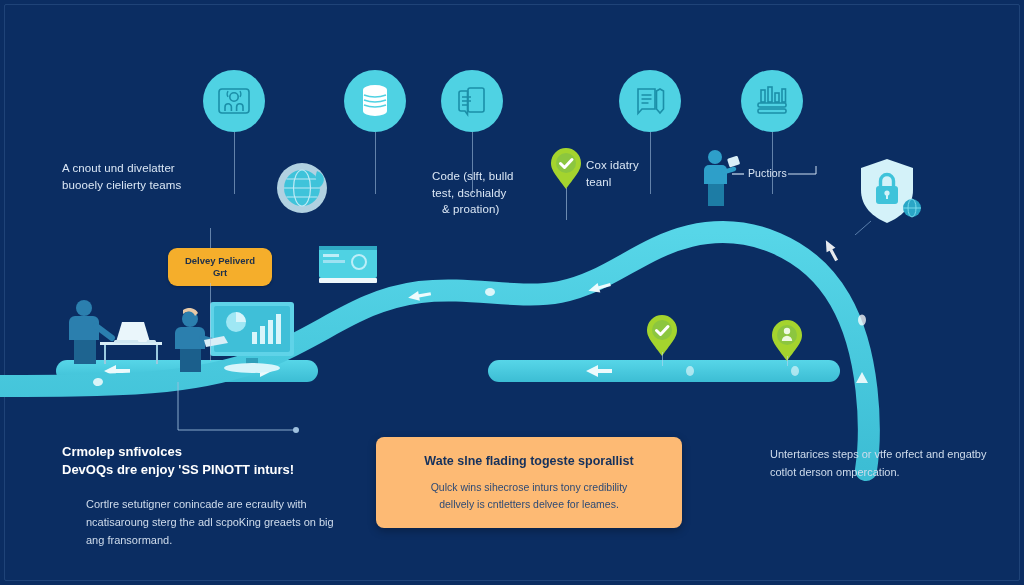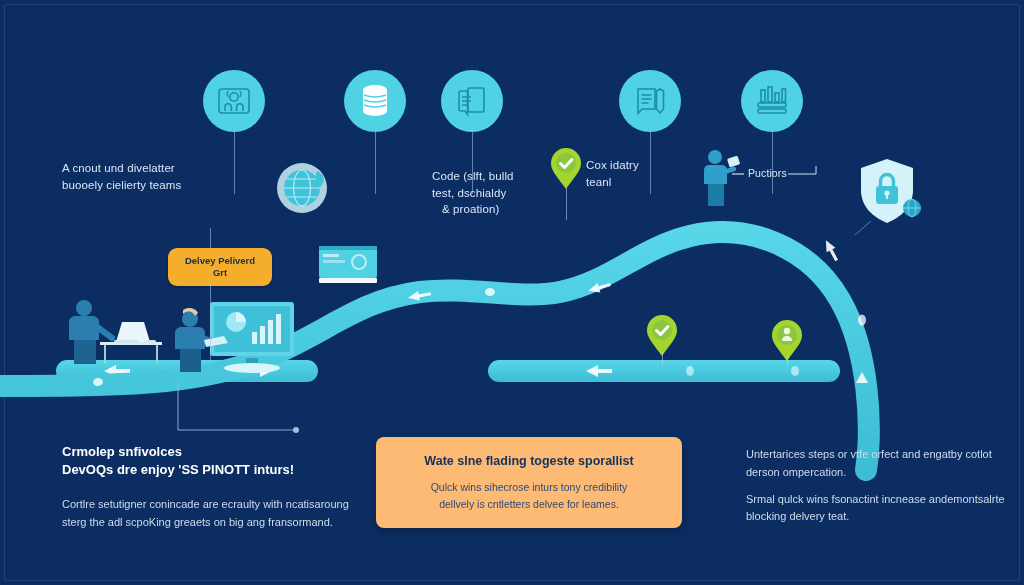--- a/index.html
+++ b/index.html
@@ -108,21 +108,21 @@
     font-size:13px;
     line-height:1.35;
     margin-bottom:18px;
   }
   .blk-body{
     color:#cfdcec;
     font-size:11px;
     line-height:1.62;
   }
   .blk-body p{margin:0 0 9px 0;}
-  .blk-body p:last-child{margin-bottom:0;}
+  .blk-body p:last-child{margin-bottom:0;margin-left:24px;}
 
   
   .art{position:absolute;}
   .art svg{display:block;}
 
   
   .elbow{position:absolute;}
 </style>
 </head>
 <body>
@@ -397,17 +397,16 @@
       <div>DevOQs dre enjoy 'SS PINOTT inturs!</div>
     </div>
     <div class="blk-body">
       <p>Cortlre setutigner conincade are ecraulty with ncatisaroung sterg the adl scpoKing greaets on big ang fransormand.</p>
     </div>
   </div>
 
   <div style="position:absolute;left:746px;top:446px;width:266px;">
     <div class="blk-body">
       <p>Untertarices steps or vtfe orfect and engatby cotlot derson ompercation.</p>
-      <p>Srmal qulck wins fsonactint incnease andemontsalrte blocking delvery teat.</p>
     </div>
   </div>
 
 </div>
 
 </body></html>

